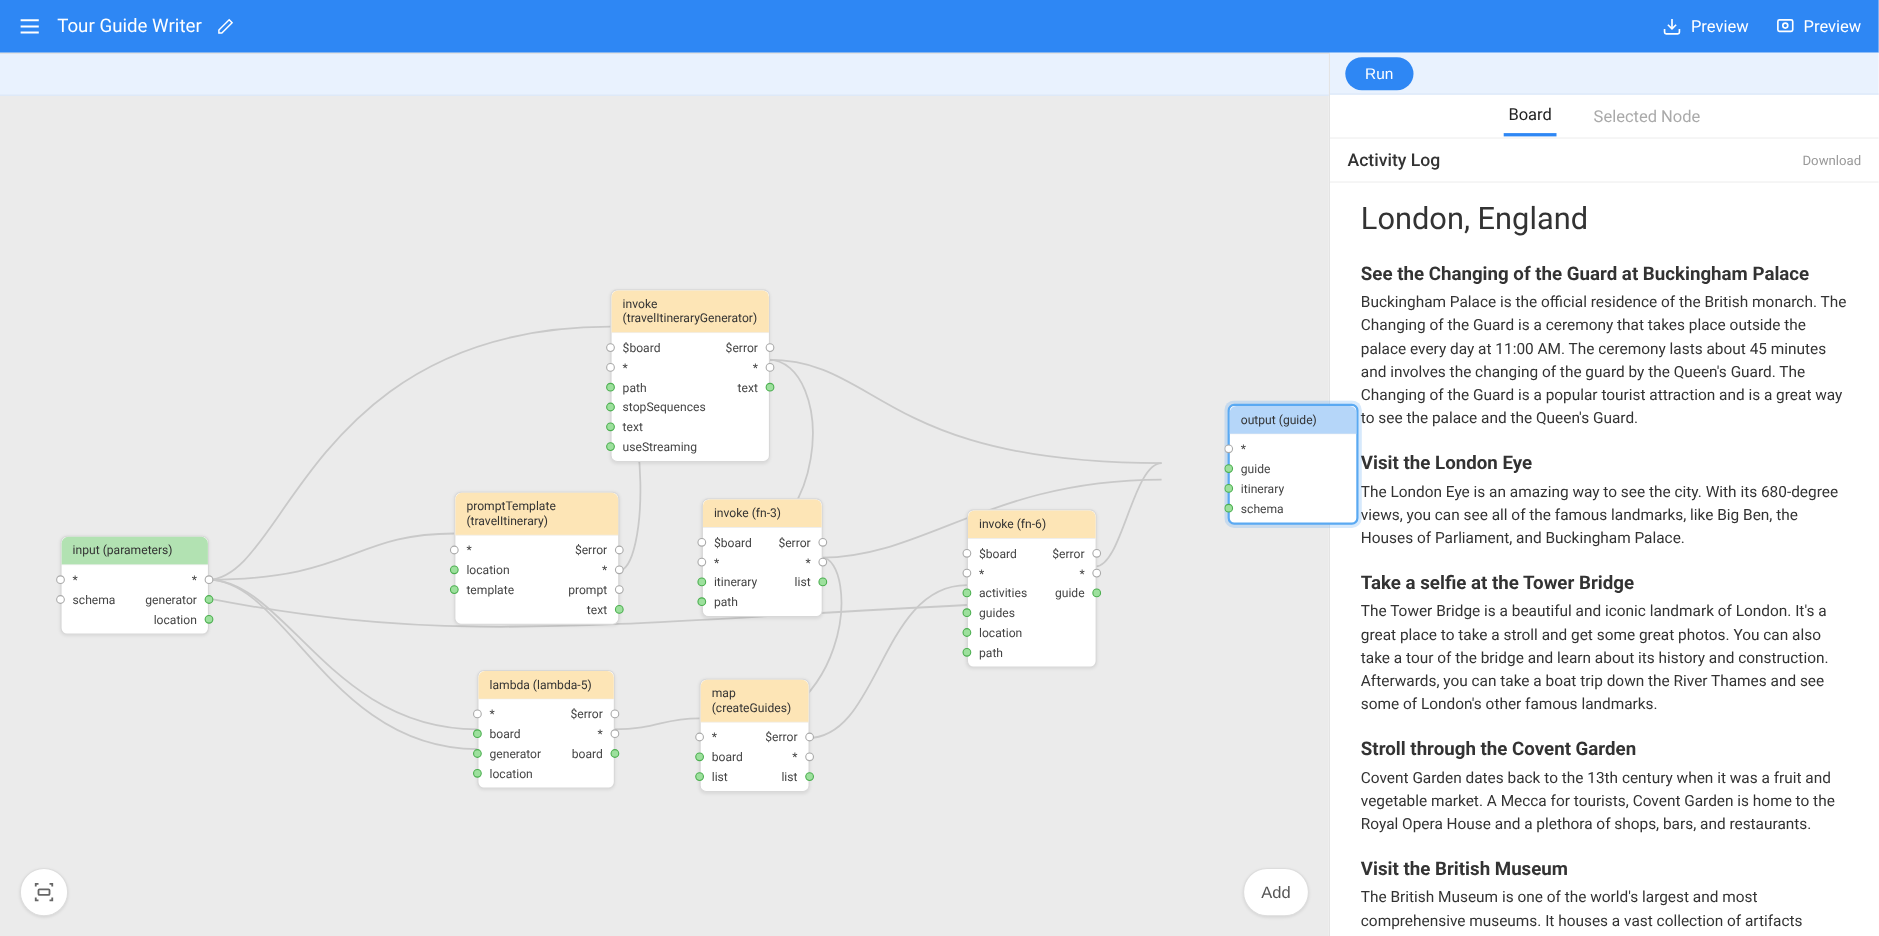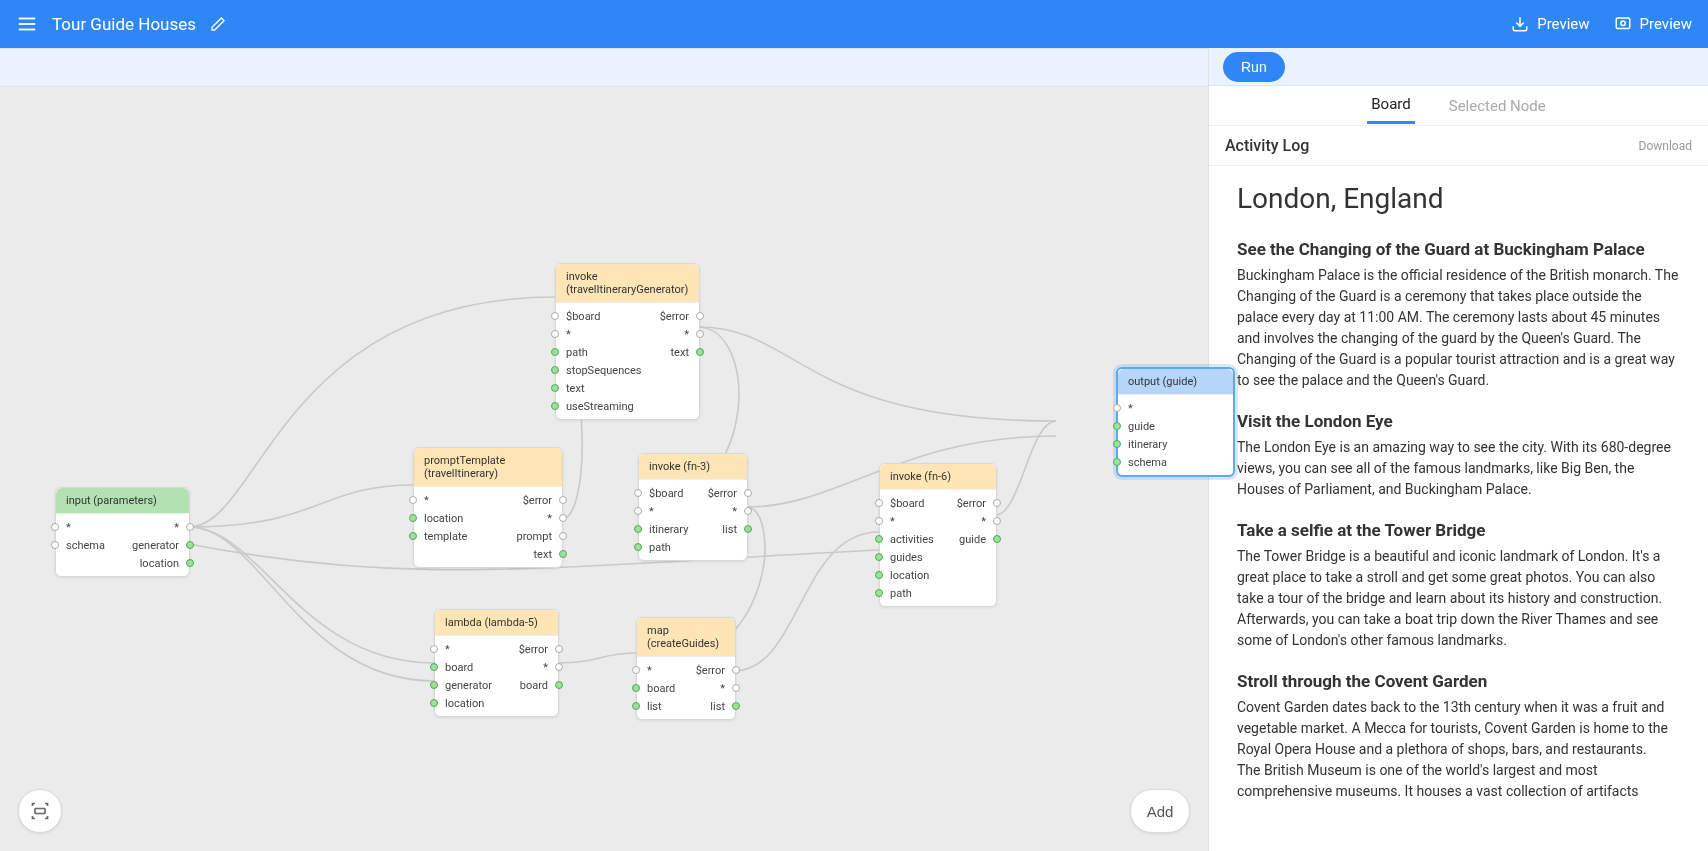--- a/index.html
+++ b/index.html
@@ -49,21 +49,21 @@
 
 <div class="header">
   <div class="header-left">
     <span class="icon">
       <svg width="22" height="22" viewBox="0 0 24 24" fill="none" stroke="#fff" stroke-width="2">
           <line x1="3" y1="6" x2="21" y2="6"></line>
           <line x1="3" y1="12" x2="21" y2="12"></line>
           <line x1="3" y1="18" x2="21" y2="18"></line>
         </svg>
     </span>
-    <span class="header-title">Tour Guide Houses</span>
+    <span class="header-title">Tour Guide Writer</span>
     <span class="icon">
       <svg width="16" height="16" viewBox="0 0 24 24" fill="none" stroke="#fff" stroke-width="2">
           <path d="M17 3l4 4L7 21H3v-4L17 3z"></path>
         </svg>
     </span>
   </div>
   <div class="header-right">
     <div class="header-btn">
       <span class="icon">
         <svg width="18" height="18" viewBox="0 0 24 24" fill="none" stroke="#fff" stroke-width="2">
@@ -371,17 +371,18 @@
       <h1>London, England</h1>
       <div id="sections">
           <h2>See the Changing of the Guard at Buckingham Palace</h2>
           <p>Buckingham Palace is the official residence of the British monarch. The Changing of the Guard is a ceremony that takes place outside the palace every day at 11:00 AM. The ceremony lasts about 45 minutes and involves the changing of the guard by the Queen's Guard. The Changing of the Guard is a popular tourist attraction and is a great way to see the palace and the Queen's Guard.</p>
           <h2>Visit the London Eye</h2>
           <p>The London Eye is an amazing way to see the city. With its 680-degree views, you can see all of the famous landmarks, like Big Ben, the Houses of Parliament, and Buckingham Palace.</p>
           <h2>Take a selfie at the Tower Bridge</h2>
           <p>The Tower Bridge is a beautiful and iconic landmark of London. It's a great place to take a stroll and get some great photos. You can also take a tour of the bridge and learn about its history and construction. Afterwards, you can take a boat trip down the River Thames and see some of London's other famous landmarks.</p>
           <h2>Stroll through the Covent Garden</h2>
           <p>Covent Garden dates back to the 13th century when it was a fruit and vegetable market. A Mecca for tourists, Covent Garden is home to the Royal Opera House and a plethora of shops, bars, and restaurants.</p>
+          <h2>Visit the British Museum</h2>
           <p>The British Museum is one of the world's largest and most comprehensive museums. It houses a vast collection of artifacts</p>
         </div>
     </div>
   </div>
 </div>
 
 </body></html>

